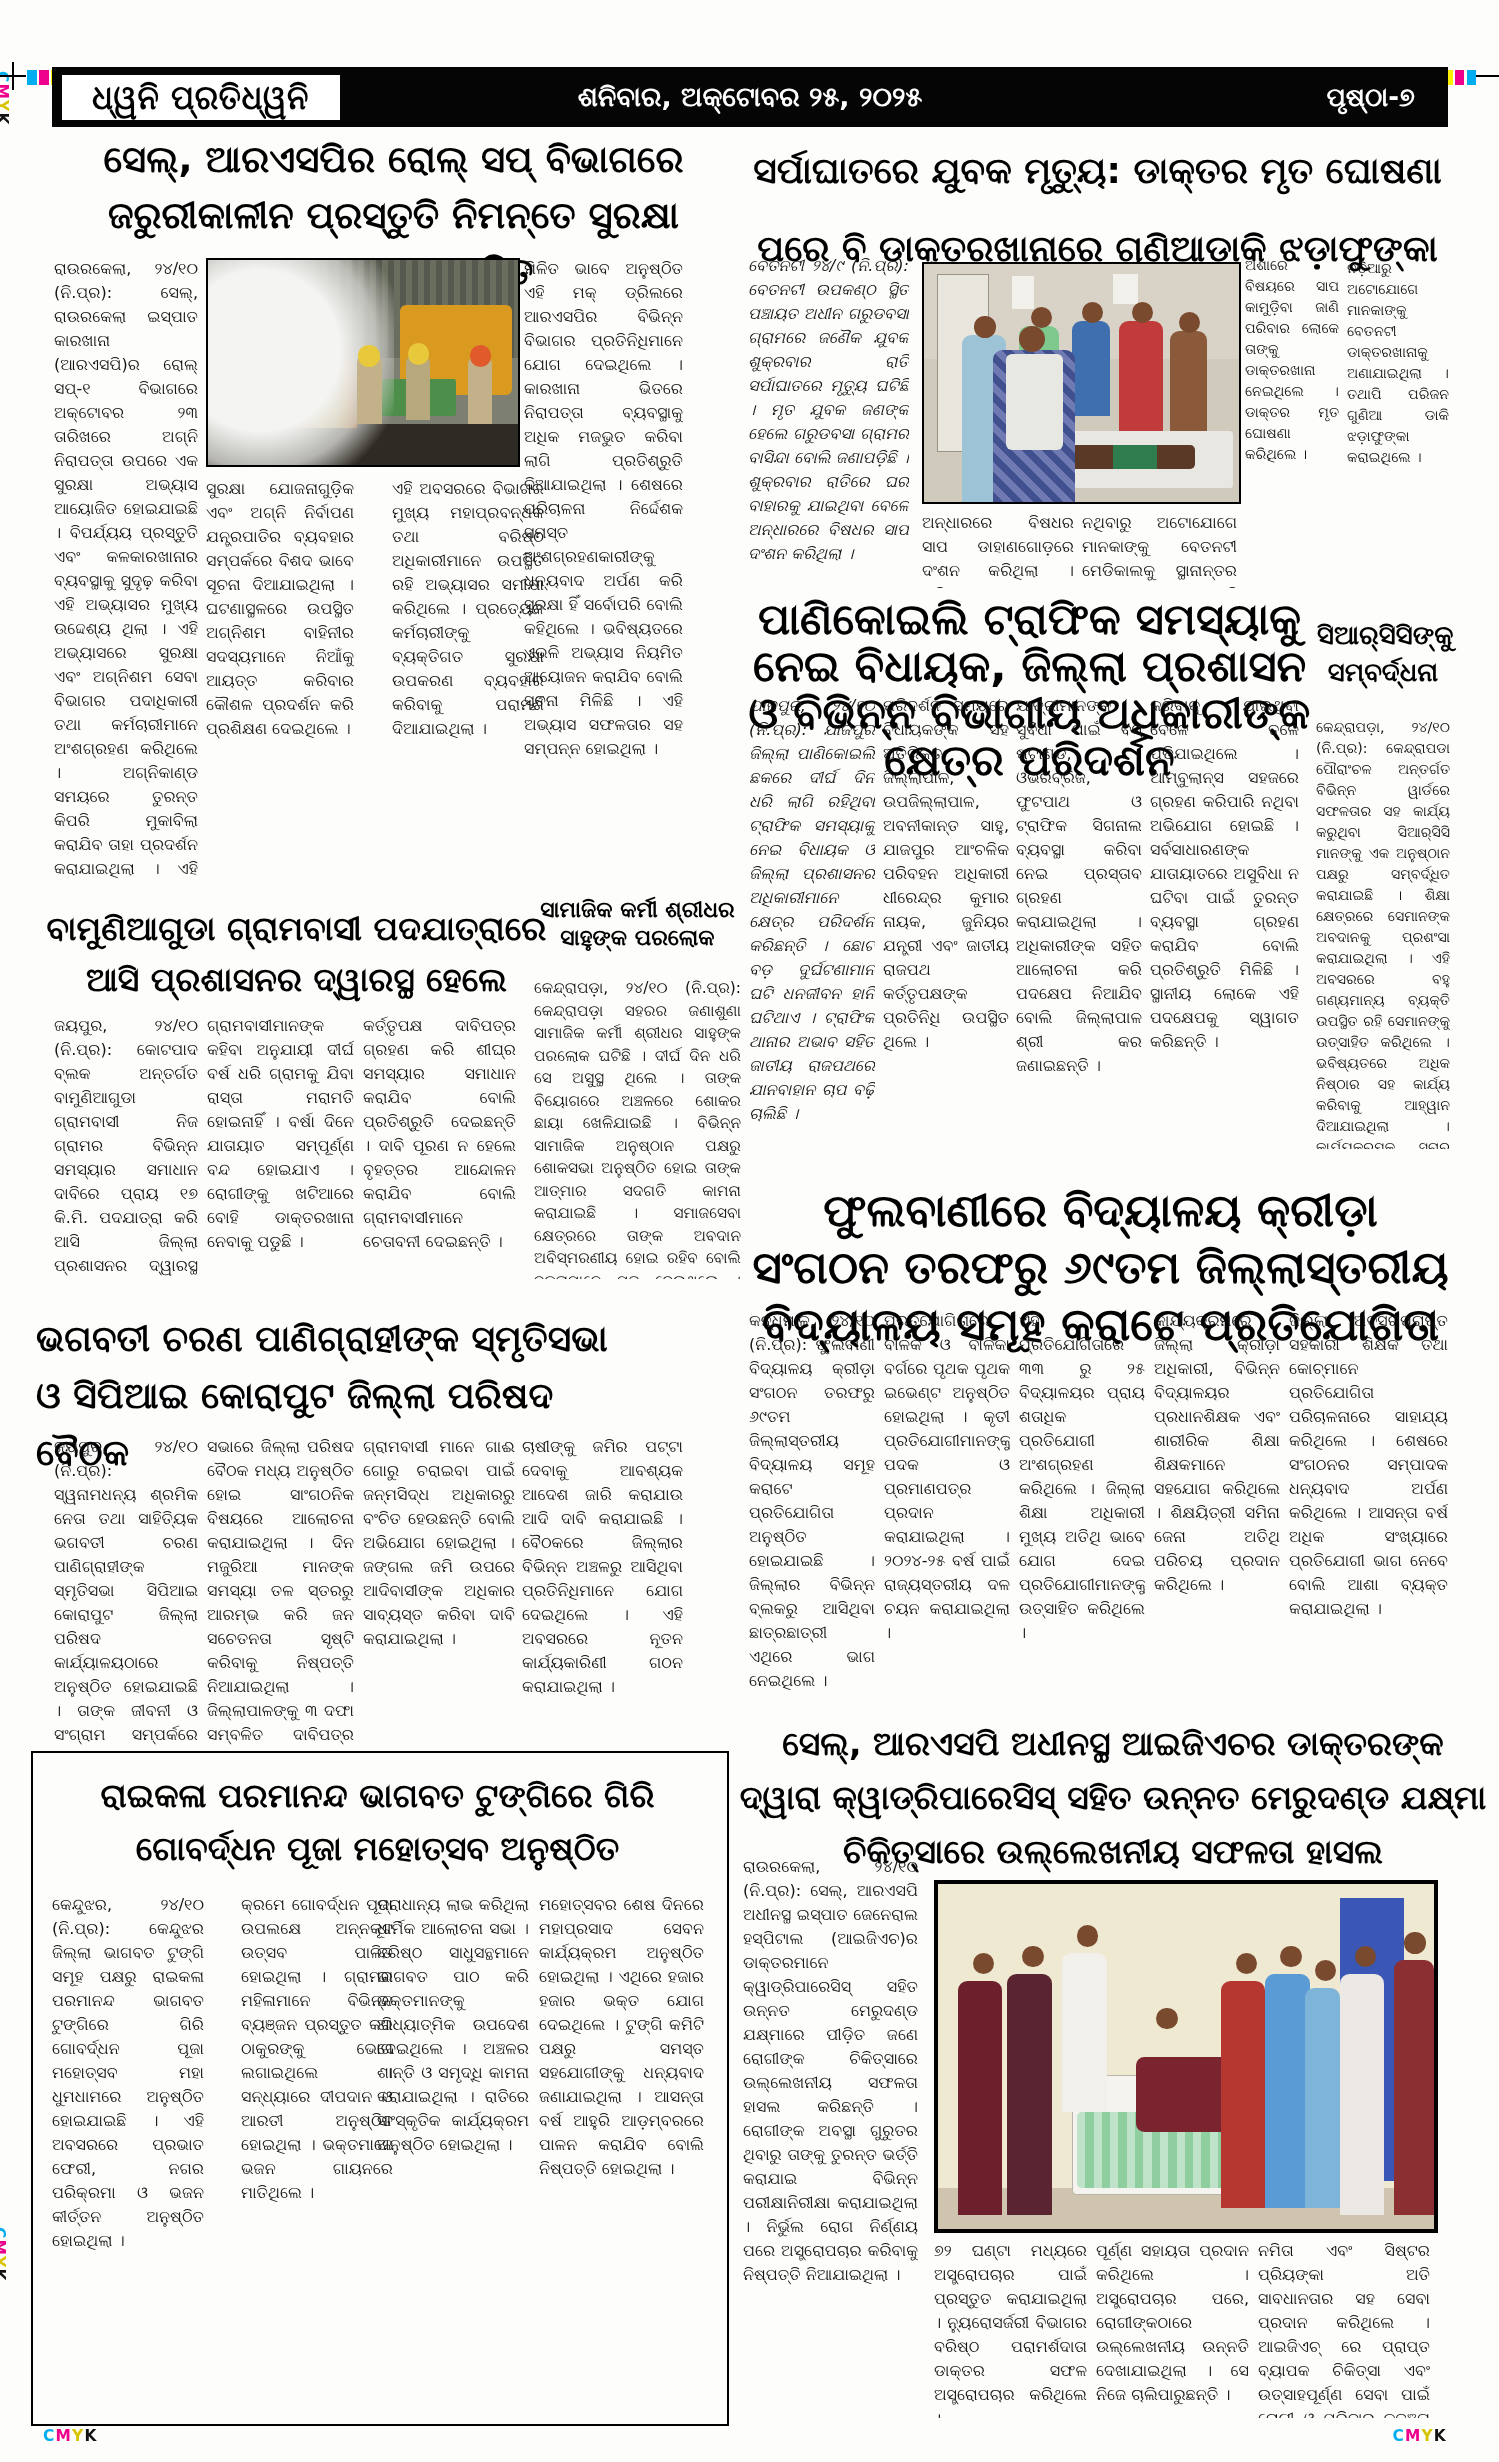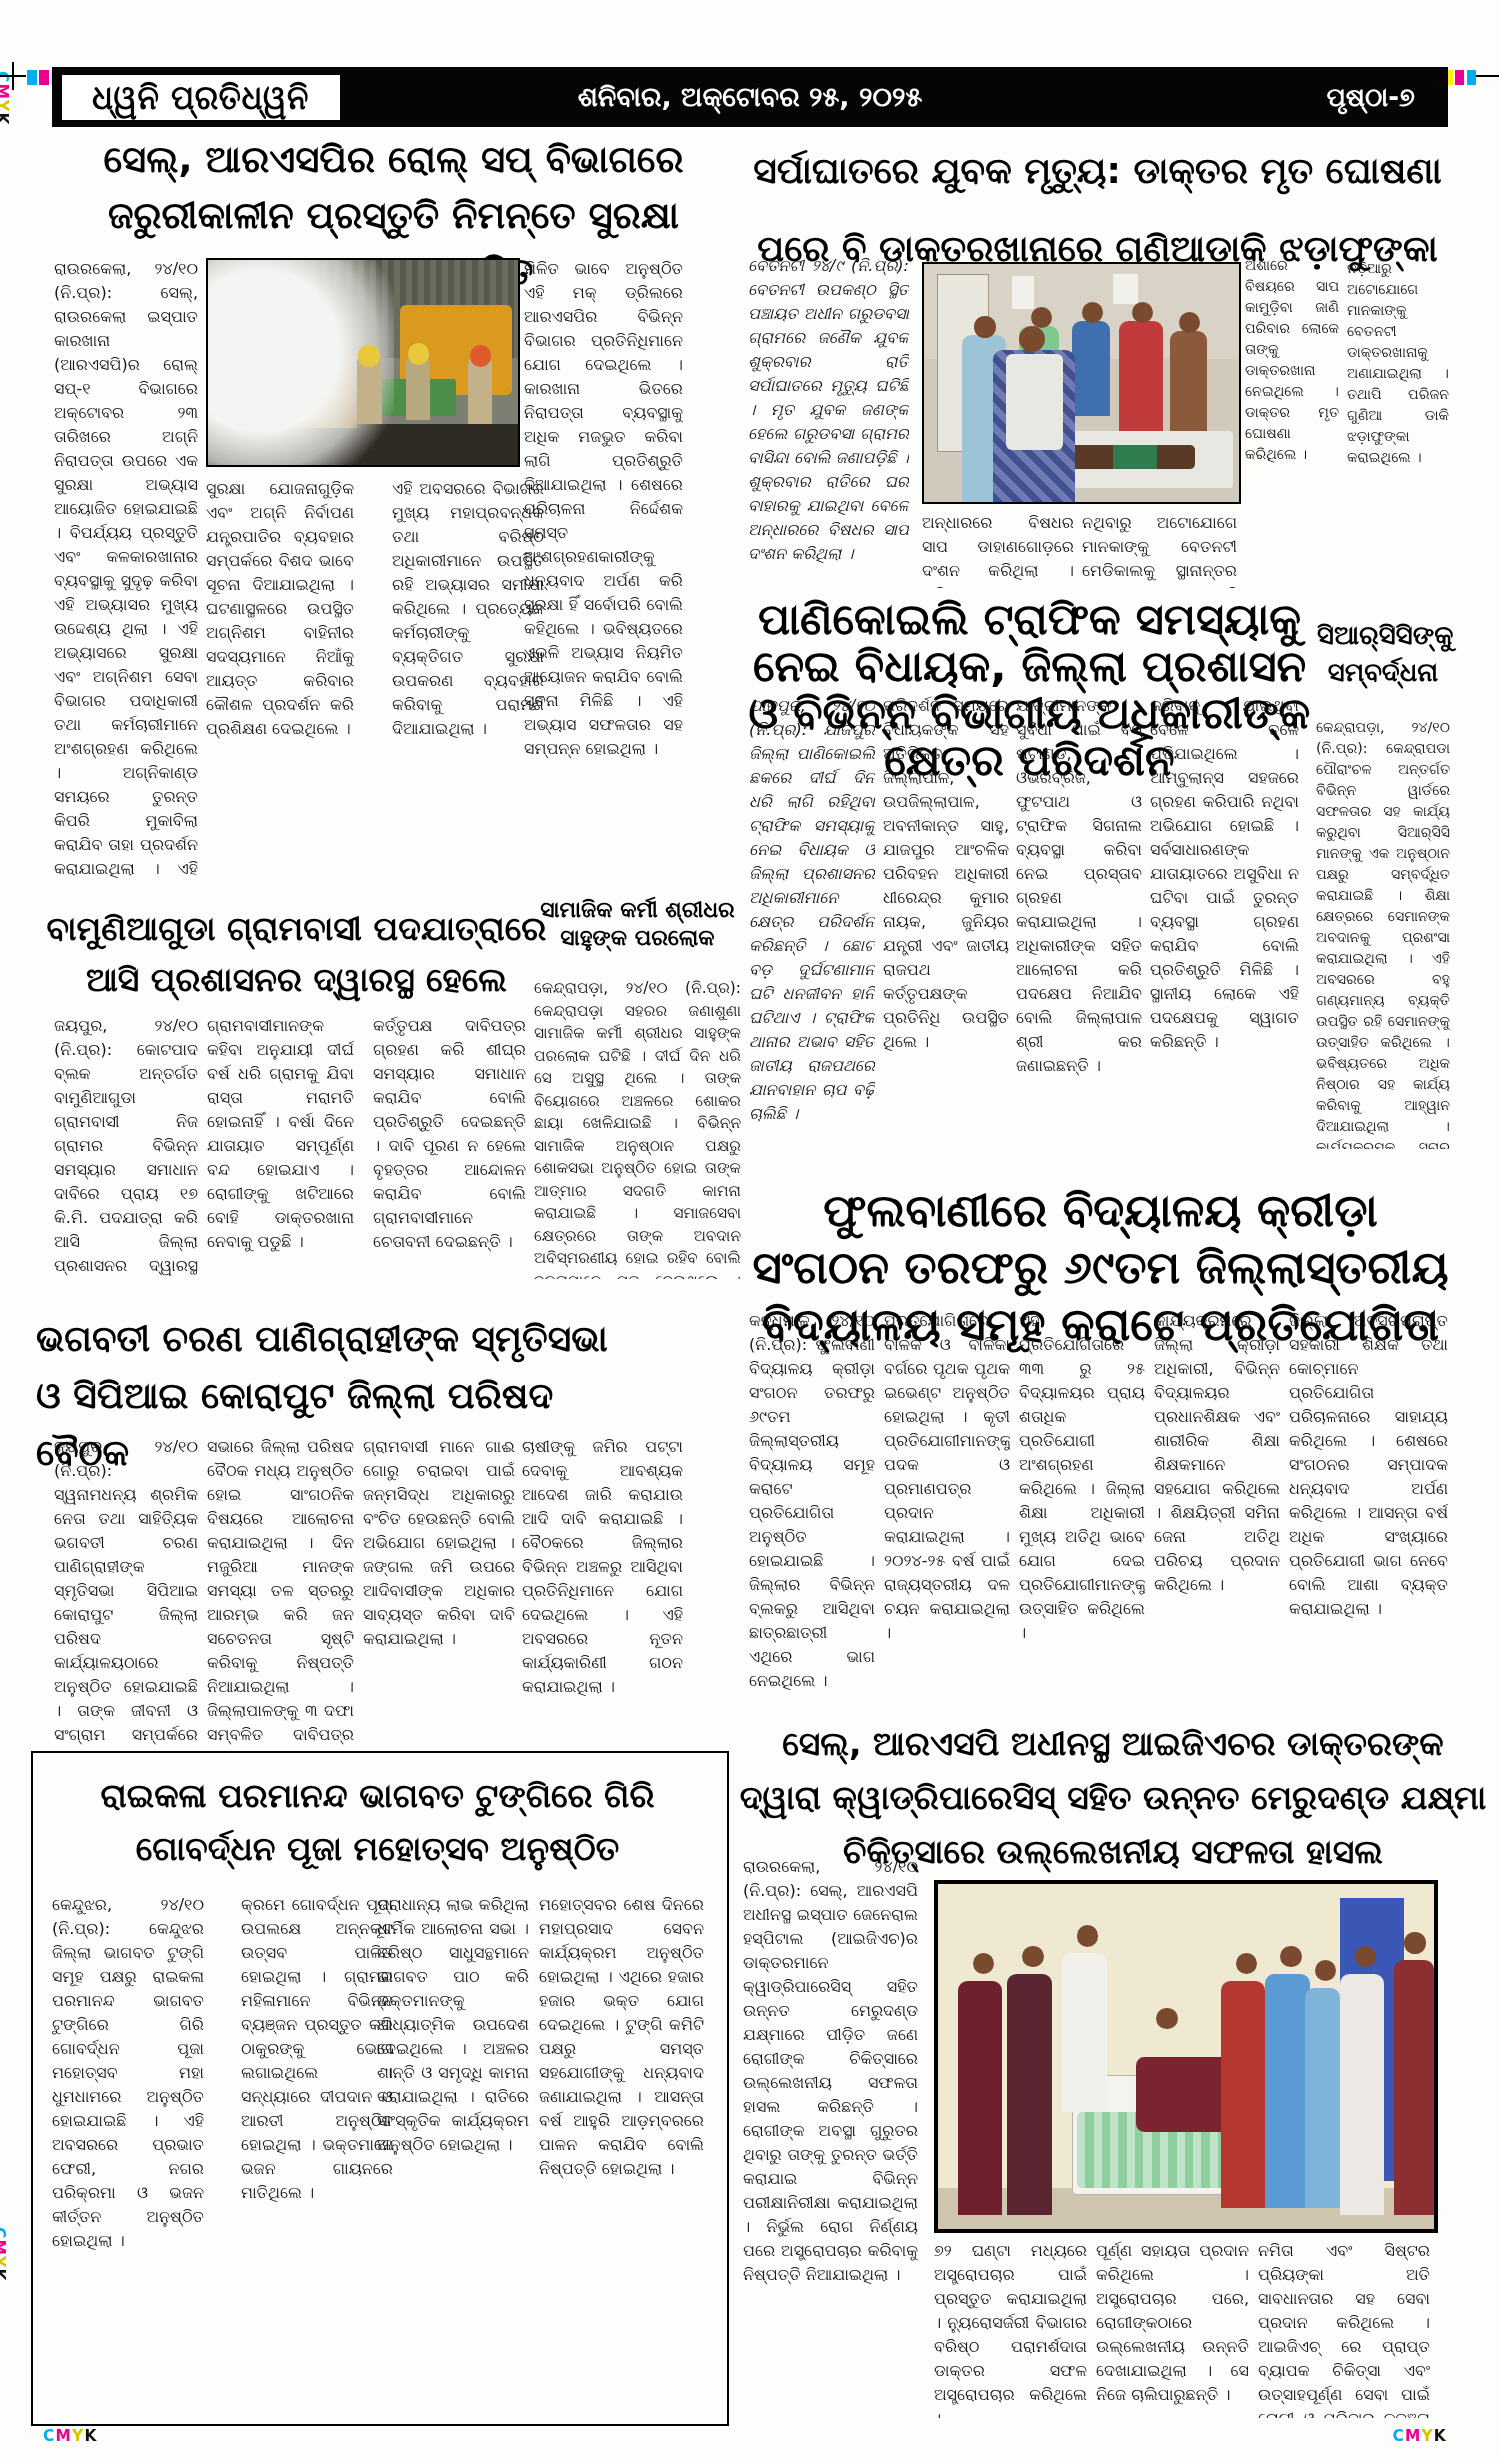--- a/index.html
+++ b/index.html
@@ -113,21 +113,21 @@
   <div class="col" style="left:883px;top:694px;width:126px;height:455px;">ପରିଦର୍ଶନ ସମୟରେ ବିଧାୟକଙ୍କ ସହ ଅତିରିକ୍ତ ଜିଲ୍ଲାପାଳ, ଉପଜିଲ୍ଲାପାଳ, ଅବନୀକାନ୍ତ ସାହୁ, ଯାଜପୁର ଆଂଚଳିକ ପରିବହନ ଅଧିକାରୀ ଧୀରେନ୍ଦ୍ର କୁମାର ନାୟକ, ଜୁନିୟର ଯନ୍ତ୍ରୀ ଏବଂ ଜାତୀୟ ରାଜପଥ କର୍ତ୍ତୃପକ୍ଷଙ୍କ ପ୍ରତିନିଧି ଉପସ୍ଥିତ ଥିଲେ ।</div>
   <div class="col" style="left:1016px;top:694px;width:126px;height:455px;">ଯାତ୍ରୀମାନଙ୍କ ସୁବିଧା ପାଇଁ ବସ୍ ଷ୍ଟାଣ୍ଡ, ଓଭରବ୍ରିଜ, ଫୁଟପାଥ ଓ ଟ୍ରାଫିକ ସିଗନାଲ ବ୍ୟବସ୍ଥା କରିବା ନେଇ ପ୍ରସ୍ତାବ ଗ୍ରହଣ କରାଯାଇଥିଲା । ଅଧିକାରୀଙ୍କ ସହିତ ଆଲୋଚନା କରି ପଦକ୍ଷେପ ନିଆଯିବ ବୋଲି ଜିଲ୍ଲାପାଳ ଶ୍ରୀ କର ଜଣାଇଛନ୍ତି ।</div>
   <div class="col" style="left:1150px;top:694px;width:149px;height:455px;">କରିବାକୁ ଯାଇଥିବା ବେଳେ ତଳେ ପଡିଯାଇଥିଲେ । ଆମ୍ବୁଲାନ୍ସ ସହଜରେ ଗ୍ରହଣ କରିପାରି ନଥିବା ଅଭିଯୋଗ ହୋଇଛି । ସର୍ବସାଧାରଣଙ୍କ ଯାତାୟାତରେ ଅସୁବିଧା ନ ଘଟିବା ପାଇଁ ତୁରନ୍ତ ବ୍ୟବସ୍ଥା ଗ୍ରହଣ କରାଯିବ ବୋଲି ପ୍ରତିଶ୍ରୁତି ମିଳିଛି । ସ୍ଥାନୀୟ ଲୋକେ ଏହି ପଦକ୍ଷେପକୁ ସ୍ୱାଗତ କରିଛନ୍ତି ।</div>
 
   <div class="hl" style="left:1317px;top:617px;width:132px;font-size:26px;line-height:37px;">ସିଆର୍‌ସିସିଙ୍କୁ ସମ୍ବର୍ଦ୍ଧନା</div>
   <div class="col col-sm" style="left:1316px;top:717px;width:134px;height:432px;">କେନ୍ଦ୍ରାପଡ଼ା, ୨୪/୧୦ (ନି.ପ୍ର): କେନ୍ଦ୍ରାପଡା ପୌରାଂଚଳ ଅନ୍ତର୍ଗତ ବିଭିନ୍ନ ୱାର୍ଡରେ ସଫଳତାର ସହ କାର୍ଯ୍ୟ କରୁଥିବା ସିଆର୍‌ସିସି ମାନଙ୍କୁ ଏକ ଅନୁଷ୍ଠାନ ପକ୍ଷରୁ ସମ୍ବର୍ଦ୍ଧିତ କରାଯାଇଛି । ଶିକ୍ଷା କ୍ଷେତ୍ରରେ ସେମାନଙ୍କ ଅବଦାନକୁ ପ୍ରଶଂସା କରାଯାଇଥିଲା । ଏହି ଅବସରରେ ବହୁ ଗଣ୍ୟମାନ୍ୟ ବ୍ୟକ୍ତି ଉପସ୍ଥିତ ରହି ସେମାନଙ୍କୁ ଉତ୍ସାହିତ କରିଥିଲେ । ଭବିଷ୍ୟତରେ ଅଧିକ ନିଷ୍ଠାର ସହ କାର୍ଯ୍ୟ କରିବାକୁ ଆହ୍ୱାନ ଦିଆଯାଇଥିଲା । କାର୍ଯ୍ୟକ୍ରମକୁ ସୁଚାରୁ ରୂପେ ପରିଚାଳନା କରାଯାଇଥିଲା ।</div>
 
   <div class="hl" style="left:36px;top:903px;width:521px;font-size:33px;line-height:51px;">ବାମୁଣିଆଗୁଡା ଗ୍ରାମବାସୀ ପଦଯାତ୍ରାରେ ଆସି ପ୍ରଶାସନର ଦ୍ୱାରସ୍ଥ ହେଲେ</div>
   <div class="col" style="left:54px;top:1014px;width:144px;height:265px;">ଜୟପୁର, ୨୪/୧୦ (ନି.ପ୍ର): କୋଟପାଦ ବ୍ଲକ ଅନ୍ତର୍ଗତ ବାମୁଣିଆଗୁଡା ଗ୍ରାମବାସୀ ନିଜ ଗ୍ରାମର ବିଭିନ୍ନ ସମସ୍ୟାର ସମାଧାନ ଦାବିରେ ପ୍ରାୟ ୧୭ କି.ମି. ପଦଯାତ୍ରା କରି ଆସି ଜିଲ୍ଲା ପ୍ରଶାସନର ଦ୍ୱାରସ୍ଥ ହୋଇଛନ୍ତି । ରାସ୍ତାଘାଟ, ପାନୀୟ ଜଳ ଓ ବିଦ୍ୟୁତ ସମସ୍ୟା ନେଇ ଦାବିପତ୍ର ପ୍ରଦାନ କରିଛନ୍ତି ।</div>
   <div class="col" style="left:207px;top:1014px;width:147px;height:265px;">ଗ୍ରାମବାସୀମାନଙ୍କ କହିବା ଅନୁଯାୟୀ ଦୀର୍ଘ ବର୍ଷ ଧରି ଗ୍ରାମକୁ ଯିବା ରାସ୍ତା ମରାମତି ହୋଇନାହିଁ । ବର୍ଷା ଦିନେ ଯାତାୟାତ ସମ୍ପୂର୍ଣ୍ଣ ବନ୍ଦ ହୋଇଯାଏ । ରୋଗୀଙ୍କୁ ଖଟିଆରେ ବୋହି ଡାକ୍ତରଖାନା ନେବାକୁ ପଡୁଛି ।</div>
-  <div class="col" style="left:363px;top:1014px;width:153px;height:265px;margin-left:10px;">କର୍ତ୍ତୃପକ୍ଷ ଦାବିପତ୍ର ଗ୍ରହଣ କରି ଶୀଘ୍ର ସମସ୍ୟାର ସମାଧାନ କରାଯିବ ବୋଲି ପ୍ରତିଶ୍ରୁତି ଦେଇଛନ୍ତି । ଦାବି ପୂରଣ ନ ହେଲେ ବୃହତ୍ତର ଆନ୍ଦୋଳନ କରାଯିବ ବୋଲି ଗ୍ରାମବାସୀମାନେ ଚେତାବନୀ ଦେଇଛନ୍ତି ।</div>
+  <div class="col" style="left:363px;top:1014px;width:153px;height:265px;">କର୍ତ୍ତୃପକ୍ଷ ଦାବିପତ୍ର ଗ୍ରହଣ କରି ଶୀଘ୍ର ସମସ୍ୟାର ସମାଧାନ କରାଯିବ ବୋଲି ପ୍ରତିଶ୍ରୁତି ଦେଇଛନ୍ତି । ଦାବି ପୂରଣ ନ ହେଲେ ବୃହତ୍ତର ଆନ୍ଦୋଳନ କରାଯିବ ବୋଲି ଗ୍ରାମବାସୀମାନେ ଚେତାବନୀ ଦେଇଛନ୍ତି ।</div>
 
   <div class="hl" style="left:533px;top:896px;width:209px;font-size:22px;line-height:28px;">ସାମାଜିକ କର୍ମୀ ଶ୍ରୀଧର ସାହୁଙ୍କ ପରଲୋକ</div>
   <div class="col" style="left:534px;top:977px;width:207px;height:302px;font-size:15.4px;line-height:22.5px;">କେନ୍ଦ୍ରାପଡ଼ା, ୨୪/୧୦ (ନି.ପ୍ର): କେନ୍ଦ୍ରାପଡ଼ା ସହରର ଜଣାଶୁଣା ସାମାଜିକ କର୍ମୀ ଶ୍ରୀଧର ସାହୁଙ୍କ ପରଲୋକ ଘଟିଛି । ଦୀର୍ଘ ଦିନ ଧରି ସେ ଅସୁସ୍ଥ ଥିଲେ । ତାଙ୍କ ବିୟୋଗରେ ଅଞ୍ଚଳରେ ଶୋକର ଛାୟା ଖେଳିଯାଇଛି । ବିଭିନ୍ନ ସାମାଜିକ ଅନୁଷ୍ଠାନ ପକ୍ଷରୁ ଶୋକସଭା ଅନୁଷ୍ଠିତ ହୋଇ ତାଙ୍କ ଆତ୍ମାର ସଦଗତି କାମନା କରାଯାଇଛି । ସମାଜସେବା କ୍ଷେତ୍ରରେ ତାଙ୍କ ଅବଦାନ ଅବିସ୍ମରଣୀୟ ହୋଇ ରହିବ ବୋଲି ବକ୍ତାମାନେ ମତ ଦେଇଥିଲେ । ଶେଷକୃତ୍ୟରେ ବହୁ ଲୋକ ଯୋଗ ଦେଇଥିଲେ ।</div>
 
   <div class="hl" style="left:748px;top:1182px;width:705px;font-size:45px;line-height:57px;">ଫୁଲବାଣୀରେ ବିଦ୍ୟାଳୟ କ୍ରୀଡ଼ା ସଂଗଠନ ତରଫରୁ ୬୯ତମ ଜିଲ୍ଲାସ୍ତରୀୟ ବିଦ୍ୟାଳୟ ସମୂହ କରାଟେ ପ୍ରତିଯୋଗିତା</div>
   <div class="col" style="left:749px;top:1309px;width:126px;height:390px;">କନ୍ଧମାଳ, ୨୪/୧୦ (ନି.ପ୍ର): ଫୁଲବାଣୀ ବିଦ୍ୟାଳୟ କ୍ରୀଡ଼ା ସଂଗଠନ ତରଫରୁ ୬୯ତମ ଜିଲ୍ଲାସ୍ତରୀୟ ବିଦ୍ୟାଳୟ ସମୂହ କରାଟେ ପ୍ରତିଯୋଗିତା ଅନୁଷ୍ଠିତ ହୋଇଯାଇଛି । ଜିଲ୍ଲାର ବିଭିନ୍ନ ବ୍ଲକରୁ ଆସିଥିବା ଛାତ୍ରଛାତ୍ରୀ ଏଥିରେ ଭାଗ ନେଇଥିଲେ ।</div>
   <div class="col" style="left:884px;top:1309px;width:126px;height:390px;">ପ୍ରତିଯୋଗିତାରେ ବାଳକ ଓ ବାଳିକା ବର୍ଗରେ ପୃଥକ ପୃଥକ ଇଭେଣ୍ଟ ଅନୁଷ୍ଠିତ ହୋଇଥିଲା । କୃତୀ ପ୍ରତିଯୋଗୀମାନଙ୍କୁ ପଦକ ଓ ପ୍ରମାଣପତ୍ର ପ୍ରଦାନ କରାଯାଇଥିଲା । ୨୦୨୪-୨୫ ବର୍ଷ ପାଇଁ ରାଜ୍ୟସ୍ତରୀୟ ଦଳ ଚୟନ କରାଯାଇଥିଲା ।</div>
   <div class="col" style="left:1019px;top:1309px;width:126px;height:390px;">ଏହି ପ୍ରତିଯୋଗିତାରେ ୩୩ ରୁ ୨୫ ବିଦ୍ୟାଳୟର ପ୍ରାୟ ଶତାଧିକ ପ୍ରତିଯୋଗୀ ଅଂଶଗ୍ରହଣ କରିଥିଲେ । ଜିଲ୍ଲା ଶିକ୍ଷା ଅଧିକାରୀ ମୁଖ୍ୟ ଅତିଥି ଭାବେ ଯୋଗ ଦେଇ ପ୍ରତିଯୋଗୀମାନଙ୍କୁ ଉତ୍ସାହିତ କରିଥିଲେ ।</div>
   <div class="col" style="left:1154px;top:1309px;width:126px;height:390px;">କାର୍ଯ୍ୟକ୍ରମରେ ଜିଲ୍ଲା କ୍ରୀଡ଼ା ଅଧିକାରୀ, ବିଭିନ୍ନ ବିଦ୍ୟାଳୟର ପ୍ରଧାନଶିକ୍ଷକ ଏବଂ ଶାରୀରିକ ଶିକ୍ଷା ଶିକ୍ଷକମାନେ ସହଯୋଗ କରିଥିଲେ । ଶିକ୍ଷୟିତ୍ରୀ ସମିନା ଜେନା ଅତିଥି ପରିଚୟ ପ୍ରଦାନ କରିଥିଲେ ।</div>
   <div class="col" style="left:1289px;top:1309px;width:159px;height:390px;">ଜିଲ୍ଲା, ଅବସରପ୍ରାପ୍ତ ସହକାରୀ ଶିକ୍ଷକ ତଥା କୋଚ୍‌ମାନେ ପ୍ରତିଯୋଗିତା ପରିଚାଳନାରେ ସାହାଯ୍ୟ କରିଥିଲେ । ଶେଷରେ ସଂଗଠନର ସମ୍ପାଦକ ଧନ୍ୟବାଦ ଅର୍ପଣ କରିଥିଲେ । ଆସନ୍ତା ବର୍ଷ ଅଧିକ ସଂଖ୍ୟାରେ ପ୍ରତିଯୋଗୀ ଭାଗ ନେବେ ବୋଲି ଆଶା ବ୍ୟକ୍ତ କରାଯାଇଥିଲା ।</div>

